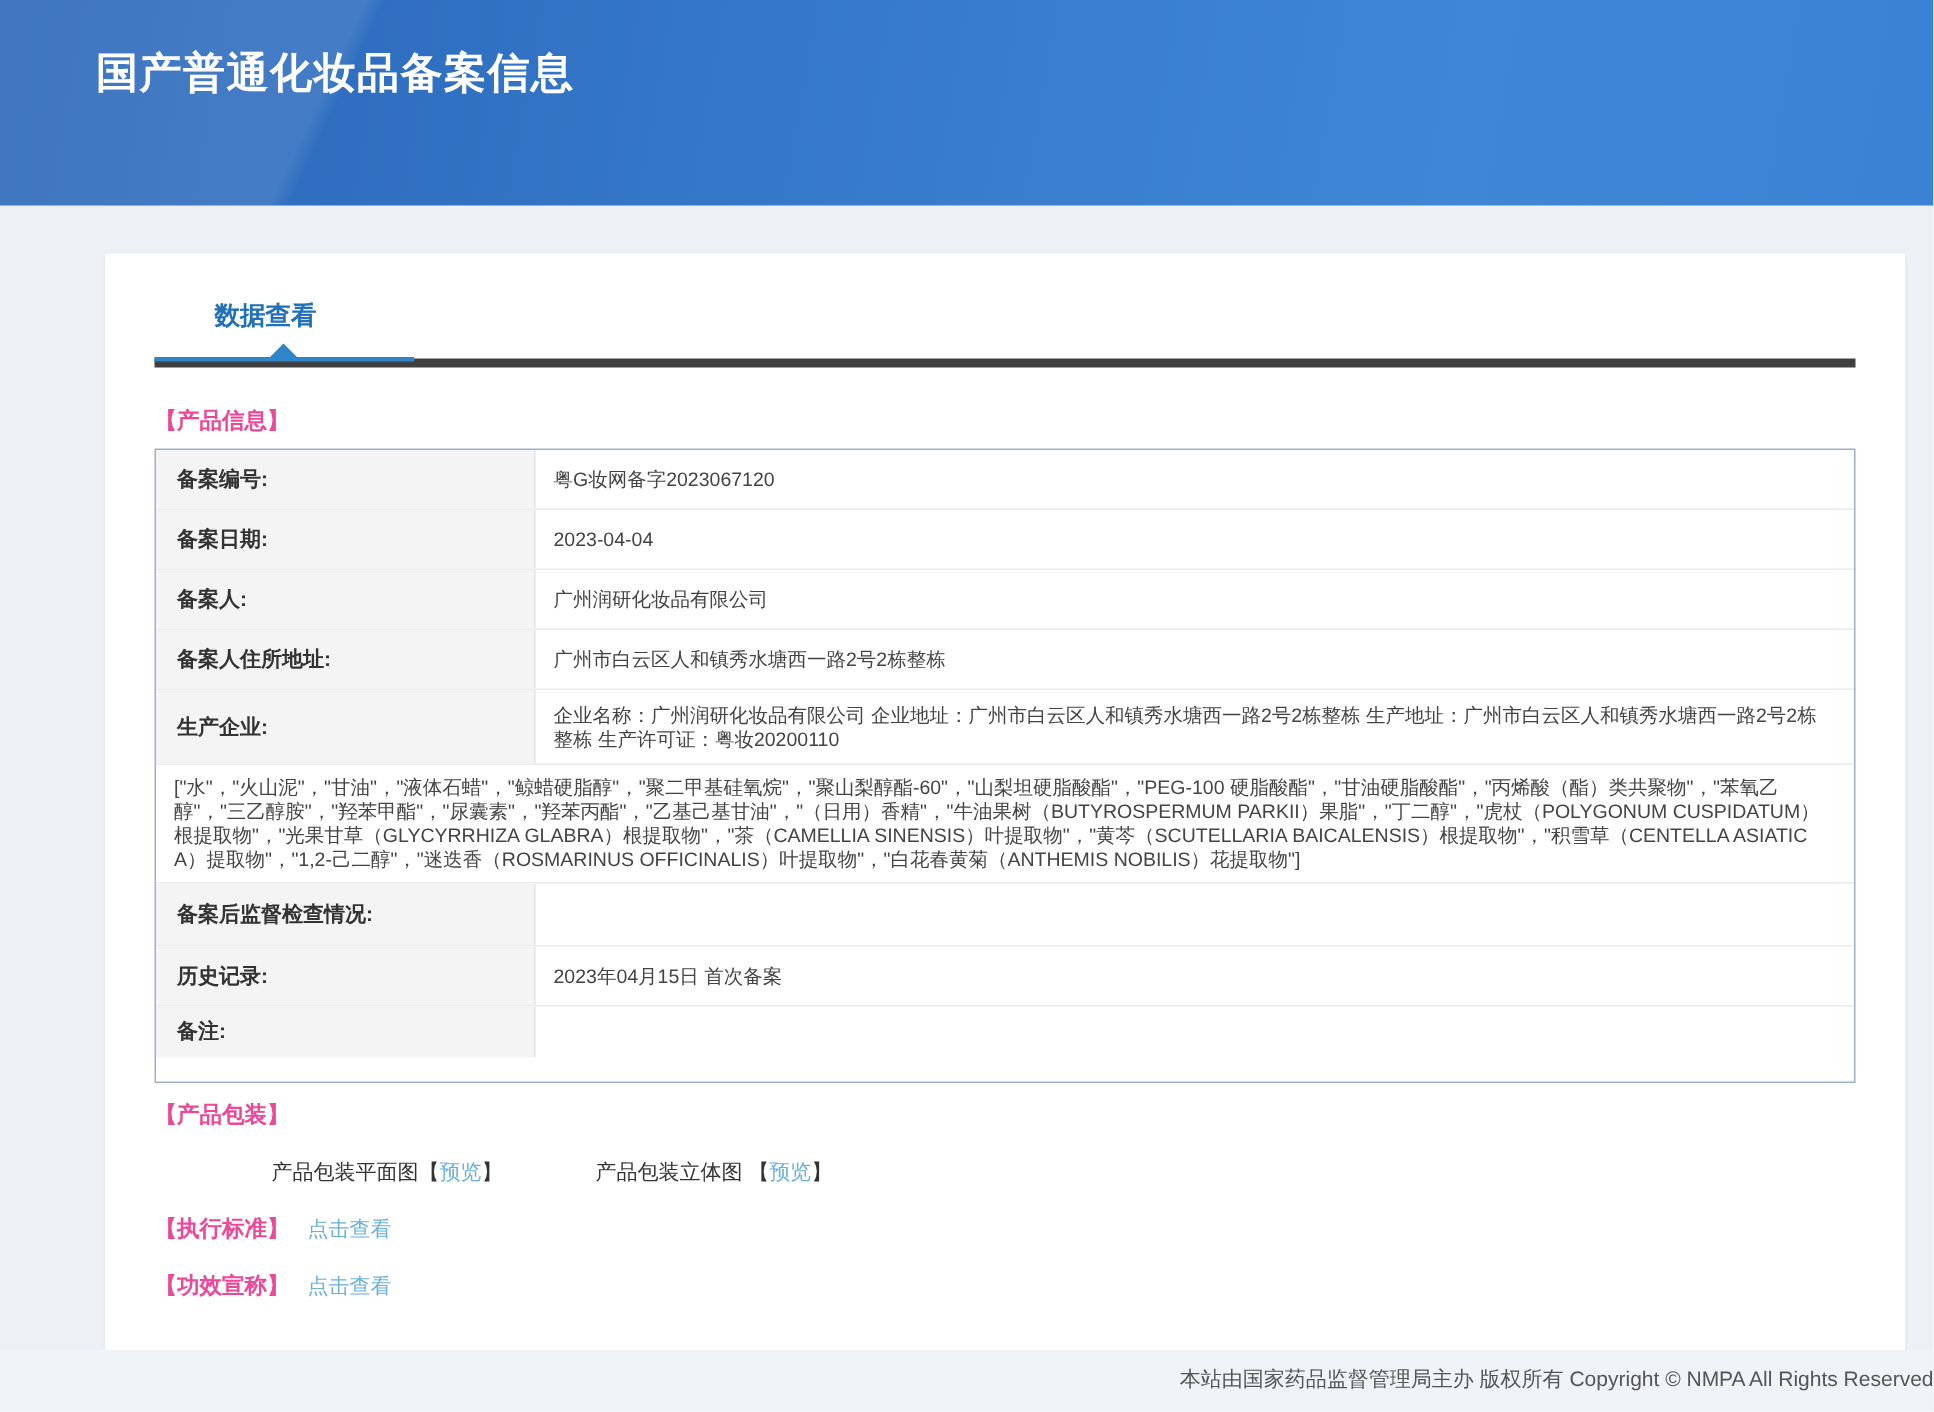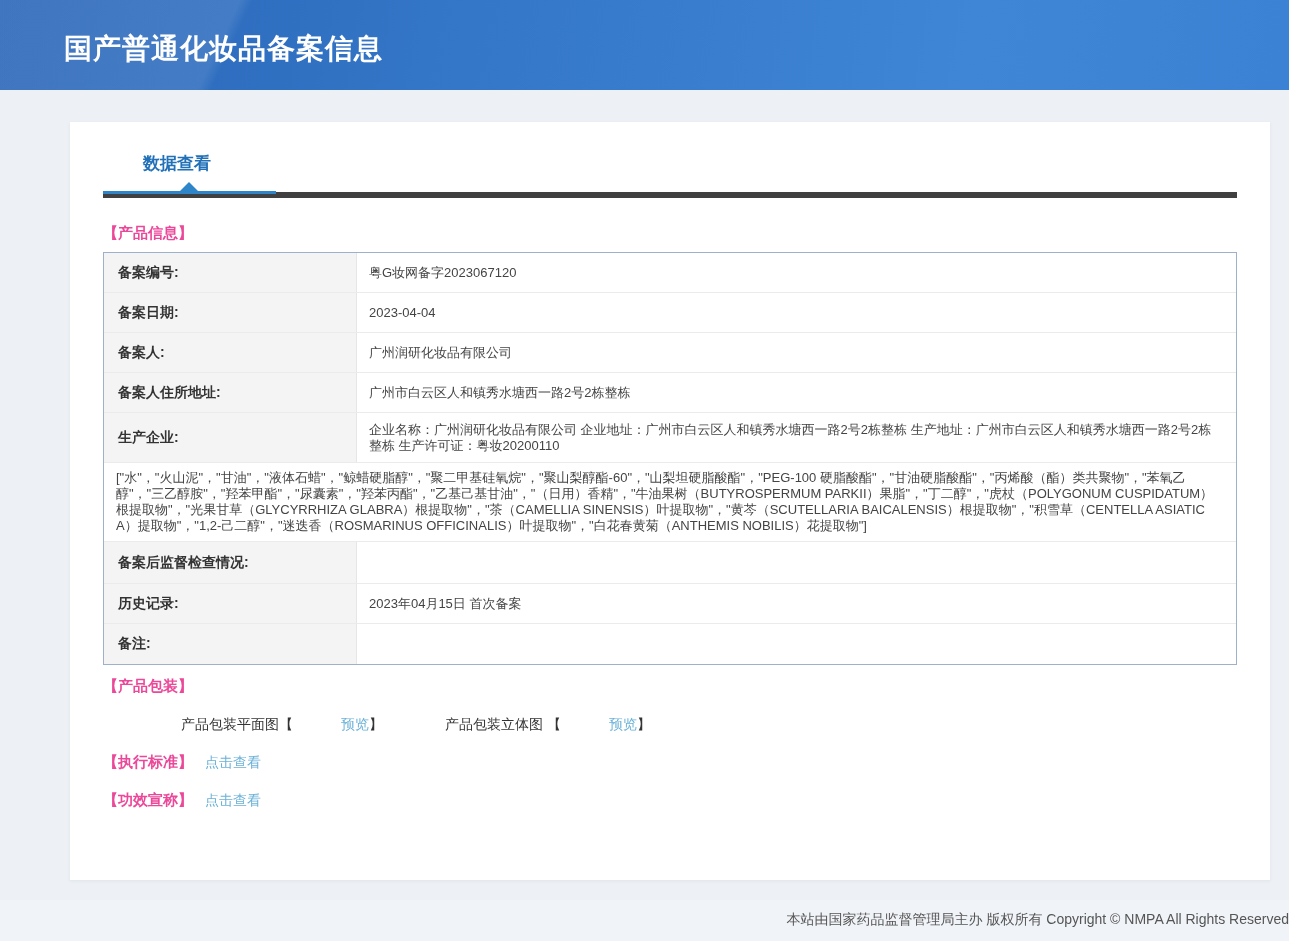--- a/index.html
+++ b/index.html
@@ -6,21 +6,21 @@
   html,body { width:1289px; height:941px; }
   body {
     font-family: "Liberation Sans", "DejaVu Sans", sans-serif;
     background:#edf1f6;
     position:relative;
     overflow:hidden;
     color:#333;
   }
   
   .banner {
-    height:90px;
+    height:137px;
     background:
       linear-gradient(115deg, rgba(255,255,255,0.10) 18%, rgba(255,255,255,0.0) 19%),
       linear-gradient(100deg, #2a66b8 0%, #3578c9 40%, #3f86d6 75%, #3b82d4 100%);
   }
   .banner h1 {
     color:#ffffff;
     font-size:28px;
     font-weight:bold;
     letter-spacing:1px;
     padding:30px 0 0 64px;
@@ -66,21 +66,21 @@
     color:#ec4899;
     margin:26px 0 9px 0;
   }
   
   .info-table {
     width:1134px;
     border:1px solid #9fb0ca;
     background:#fff;
   }
   .row { display:flex; border-bottom:1px solid #ebebeb; }
-  .row:last-child { border-bottom:none; }
+  .row:last-child { border-bottom:none;flex-direction:column; }
   .cell-label {
     width:253px;
     min-width:253px;
     background:#f4f4f5;
     border-right:1px solid #e6e6e6;
     font-size:14px;
     font-weight:bold;
     color:#333;
     padding:8px 10px 8px 14px;
     display:flex;
@@ -96,21 +96,21 @@
     line-height:17px;
     word-break:break-all;
   }
   .row.h40 { min-height:40px; }
   .row.h42 { min-height:42px; }
   .row.h50 { min-height:50px; }
   .row.hbig .cell-value { padding:7px 12px; line-height:16px; }
   
   .pack-line { margin:20px 0 0 78px; font-size:14px; color:#333; }
   .pack-item { margin-right:62px; }
-  .link-lite { color:#6ab1d8; text-decoration:none; cursor:pointer;margin-left:48px; }
+  .link-lite { color:#6ab1d8; text-decoration:none; cursor:pointer; }
   .inline-row { display:flex; align-items:center; margin-top:19px; }
   .inline-row .section-title { margin:0; }
   .inline-row .link-lite { margin-left:12px; font-size:14px; }
   
   .footer {
     position:absolute;
     left:0; bottom:0;
     width:100%;
     background:#f0f3f7;
     text-align:right;

